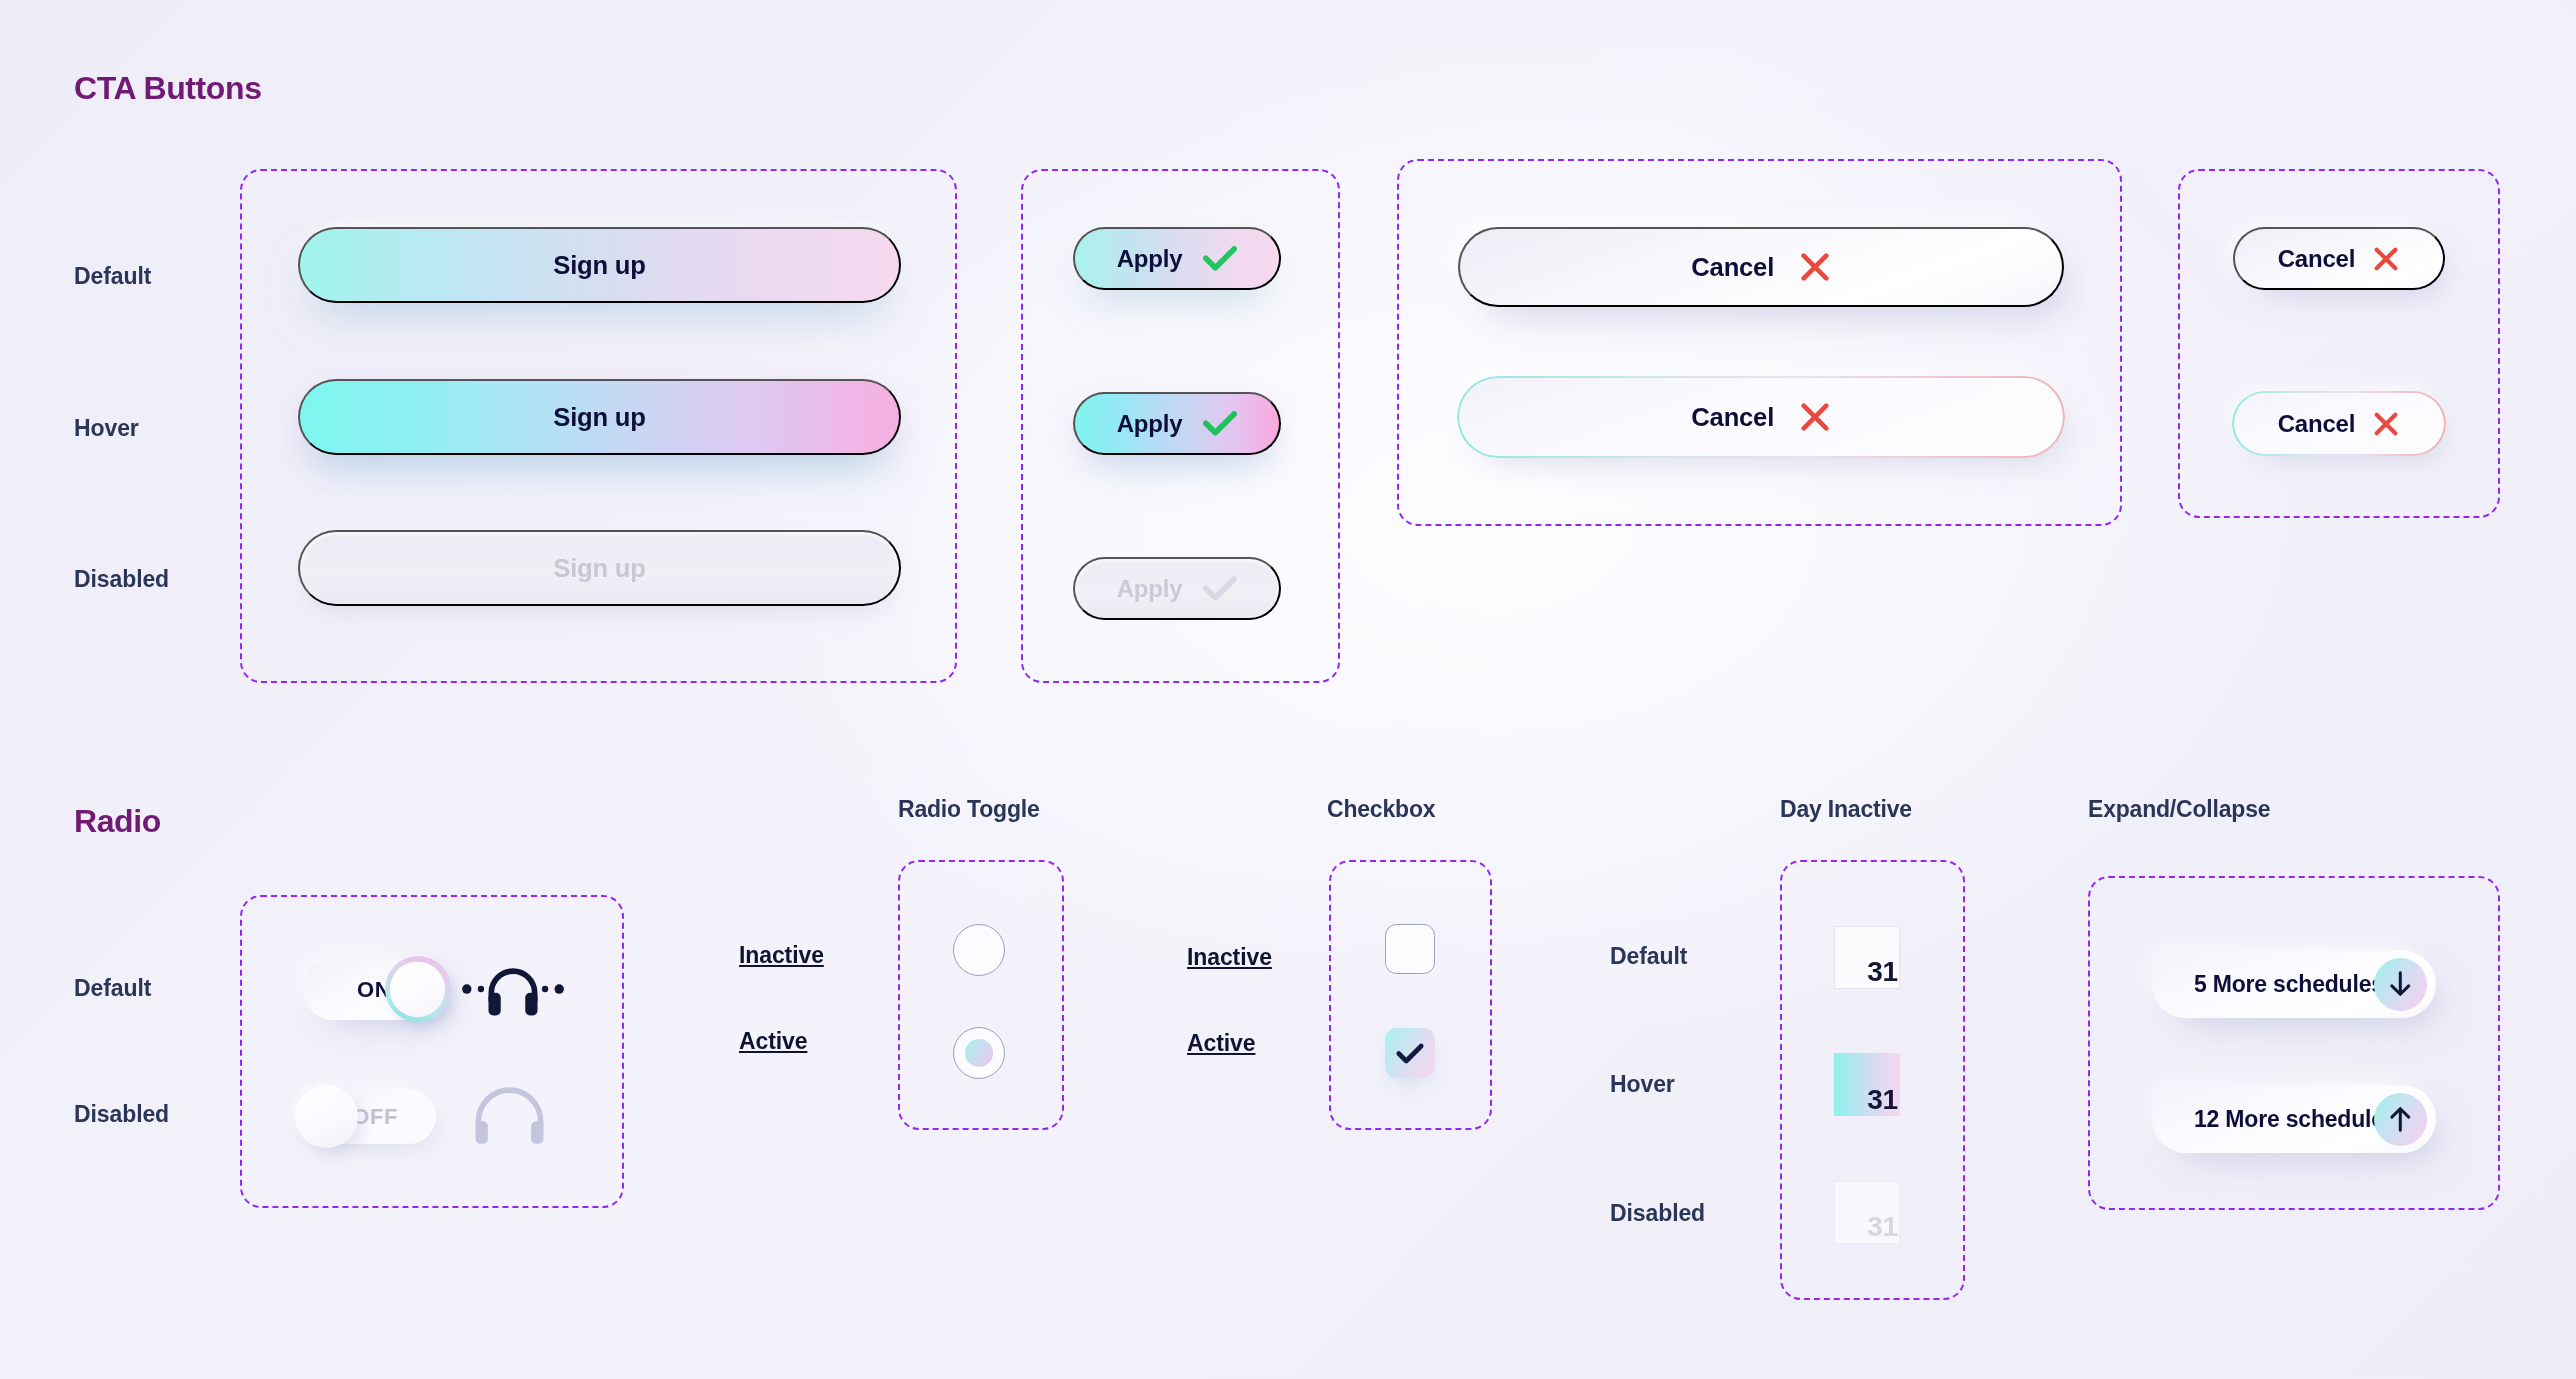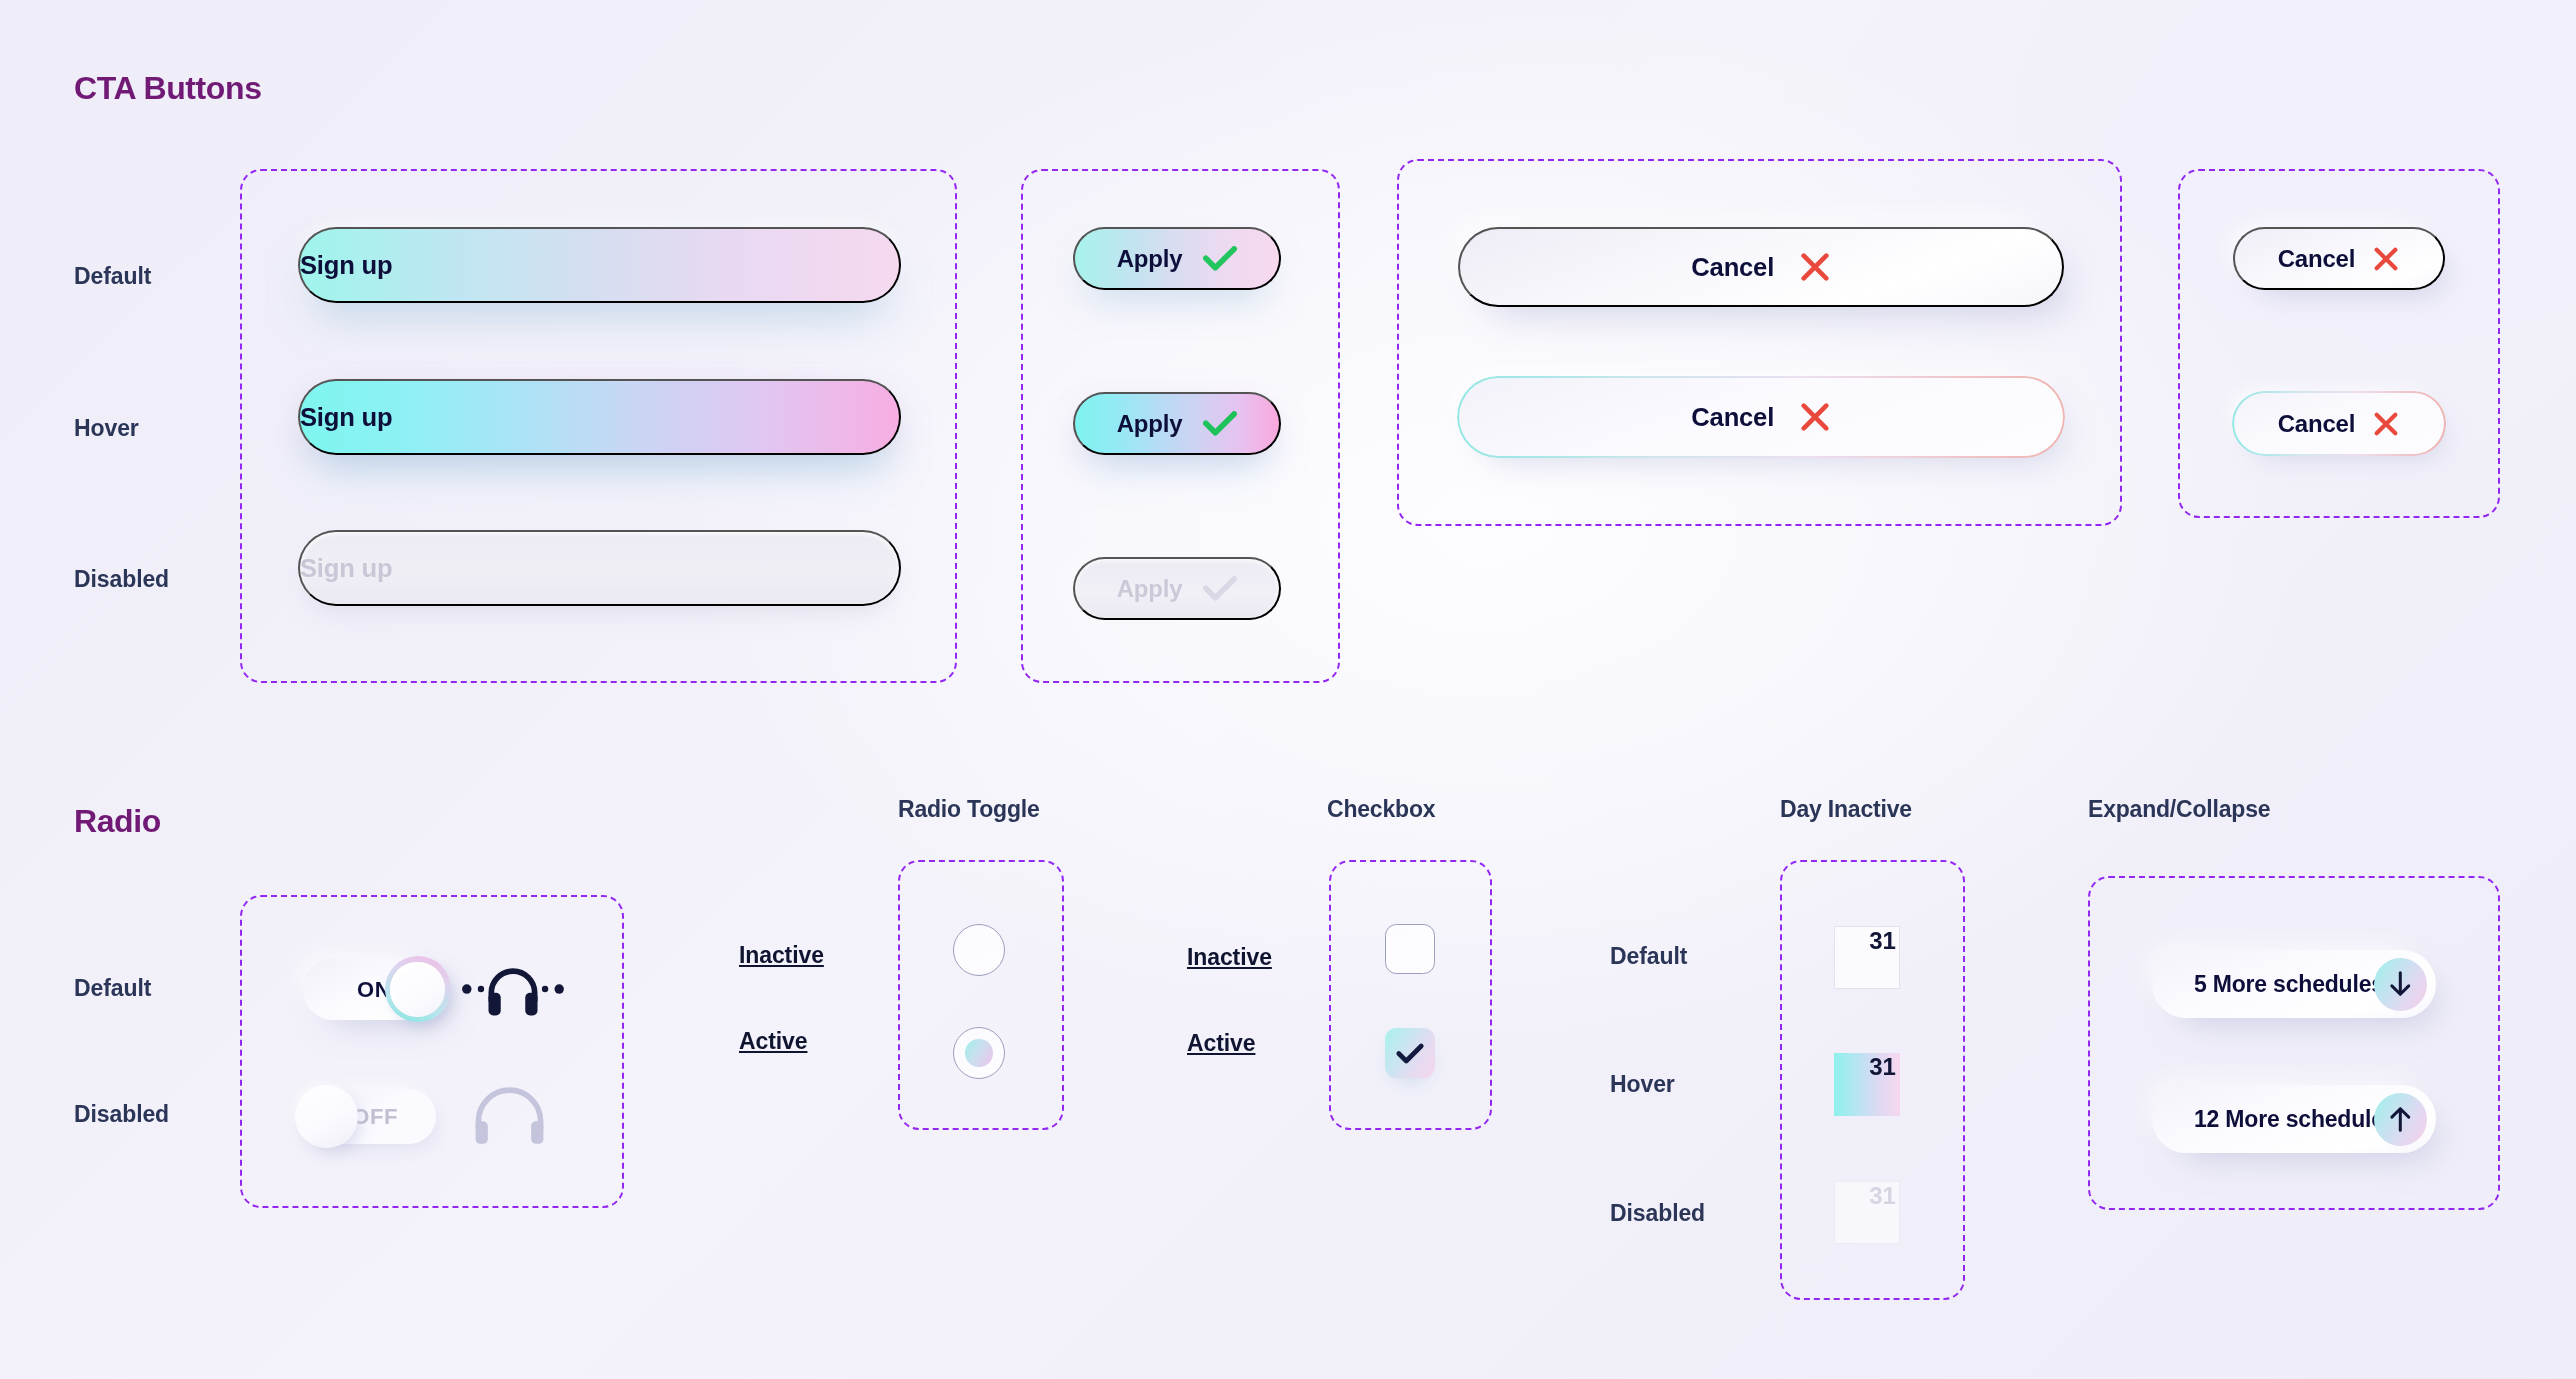--- a/index.html
+++ b/index.html
@@ -40,21 +40,21 @@
   .dash {
     position: absolute;
     border: 2.8px dashed #9326f0;
     border-radius: 21px;
     pointer-events: none;
   }
 
   
   .signup {
     position: absolute;
-    display: flex; align-items: center; 
+    display: flex; align-items: center; justify-content: center;
     border-radius: 946px;
     font-size: 25.6px; font-weight: 700; letter-spacing: -0.2px;
     color: #0d0f3a;
   }
   .signup.default {
     background: linear-gradient(90deg,#9ff5ec 0%, #bfe6f2 26%, #d6def0 50%, #e8d9f2 72%, #f6d9ef 100%);
     box-shadow: 0 24.6px 44px -15px rgba(150,190,215,.55),
                 0 -9.5px 24.6px -11.4px rgba(255,255,255,.9);
   }
   .signup.hover {
@@ -205,22 +205,22 @@
   
   .cbox { position:absolute; border-radius:11.4px; display:flex; align-items:center; justify-content:center; }
   .cbox.empty { border: 1.9px solid #9ba0bd; background: linear-gradient(150deg,#fcfcff,#fdfdff); }
   .cbox.checked {
     background: linear-gradient(120deg,#a8f2ec 0%, #c9e5f1 38%, #e4dcf1 66%, #f6d6ee 100%);
     box-shadow: 0 9.5px 21px -9.5px rgba(170,200,220,.7);
   }
 
   
   .day {
-    position:absolute; display:flex; align-items:flex-start; justify-content:center;
-    font-size:24px; font-weight:700; letter-spacing:-0.2px;padding-left:31px;
+    position:absolute; display:flex; align-items:flex-end; justify-content:center;
+    font-size:28px; font-weight:700; letter-spacing:-0.2px;padding-left:31px;
   }
   .day.default { border:1.9px solid #e3e2ee; background:#fbfbfe; color:#121637; }
   .day.hover {
     background: linear-gradient(90deg,#8df1ec 0%, #bde2f2 40%, #ded9f2 68%, #f7d7f0 100%);
     color:#121637;
   }
   .day.disabled { border:1.9px solid #ecebf4; background:#f8f8fc; color:#d6d5e2; }
 
   
   .expand {

